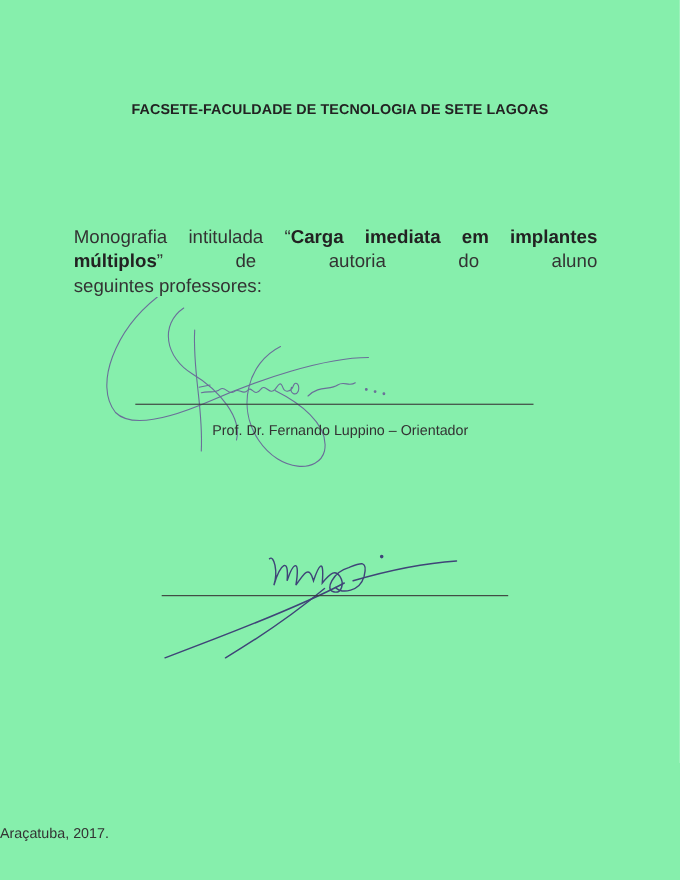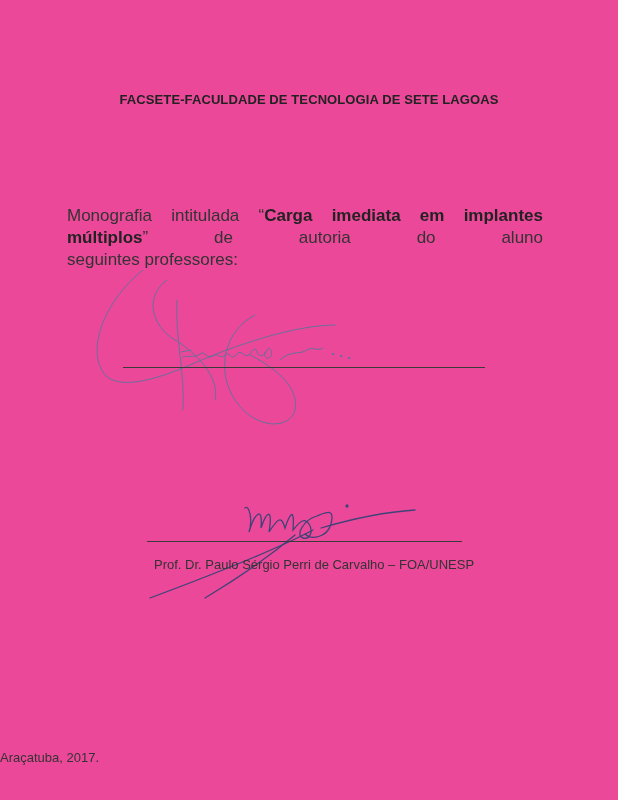--- a/index.html
+++ b/index.html
@@ -12,21 +12,21 @@
       height: 800px;
       position: relative;
       overflow: hidden;
       font-family: "Liberation Sans", sans-serif;
       color: #2a2a2a;
     }
     .page {
       position: absolute;
       left: 0; top: 0;
       width: 618px; height: 800px;
-      background: #ec4899;
+      background: #86efac;
     }
     .title {
       position: absolute;
       left: 0; right: 0;
       top: 92px;
       text-align: center;
       font-size: 13px;
       font-weight: bold;
       letter-spacing: 0.1px;
       color: #222;
@@ -100,27 +100,27 @@
       <path d="M88 87 C 95 85, 100 88, 105 84 C 110 80, 112 90, 118 86 C 122 82, 126 90, 130 85 C 134 80, 136 92, 142 84 C 146 78, 150 90, 155 84 C 158 80, 160 76, 162 82 C 164 88, 170 86, 172 80 C 174 76, 178 80, 176 86 C 174 90, 168 88, 170 82"></path>
       <path d="M86 82 L 96 80"></path>
 
       <path d="M185 90 C 195 80, 205 85, 212 80 C 218 76, 222 82, 228 78"></path>
       <circle cx="238" cy="84" r="0.8" fill="#6a6f99"></circle>
       <circle cx="246" cy="86" r="0.8" fill="#6a6f99"></circle>
       <circle cx="254" cy="88" r="0.8" fill="#6a6f99"></circle>
     </g>
   </svg>
   <div class="sig-line" style="left:123px; top:367px; width:362px;"></div>
+  <div class="sig-caption" style="left:193px; top:383px;">Prof. Dr. Fernando Luppino – Orientador</div>
 
   <svg class="signature" style="left:145px; top:490px;" width="300" height="110" viewBox="0 0 300 110">
     <g fill="none" stroke="#3f4478" stroke-width="1.3" stroke-linecap="round">
       <path d="M100 18 C 104 14, 108 30, 104 42 C 110 22, 118 16, 116 38 C 122 20, 128 18, 124 42 C 132 30, 136 24, 140 38 C 144 26, 150 14, 148 40 C 156 30, 160 28, 164 34 C 168 40, 166 50, 158 48 C 150 46, 158 30, 172 26 C 182 22, 190 18, 186 34 C 182 48, 166 50, 160 44"></path>
       <path d="M176 38 C 210 28, 240 22, 270 20"></path>
       <path d="M168 40 C 140 55, 80 80, 5 108"></path>
       <path d="M150 45 C 120 70, 90 90, 60 108"></path>
       <circle cx="202" cy="16" r="1" fill="#3f4478"></circle>
     </g>
   </svg>
   <div class="sig-line" style="left:147px; top:541px; width:315px;"></div>
-  <div class="sig-caption" style="left:154px; top:557px;">Prof. Dr. Paulo Sérgio Perri de Carvalho – FOA/UNESP</div>
 
   <div class="footer">Araçatuba, 2017.</div>
 </div>
 
 </body></html>

